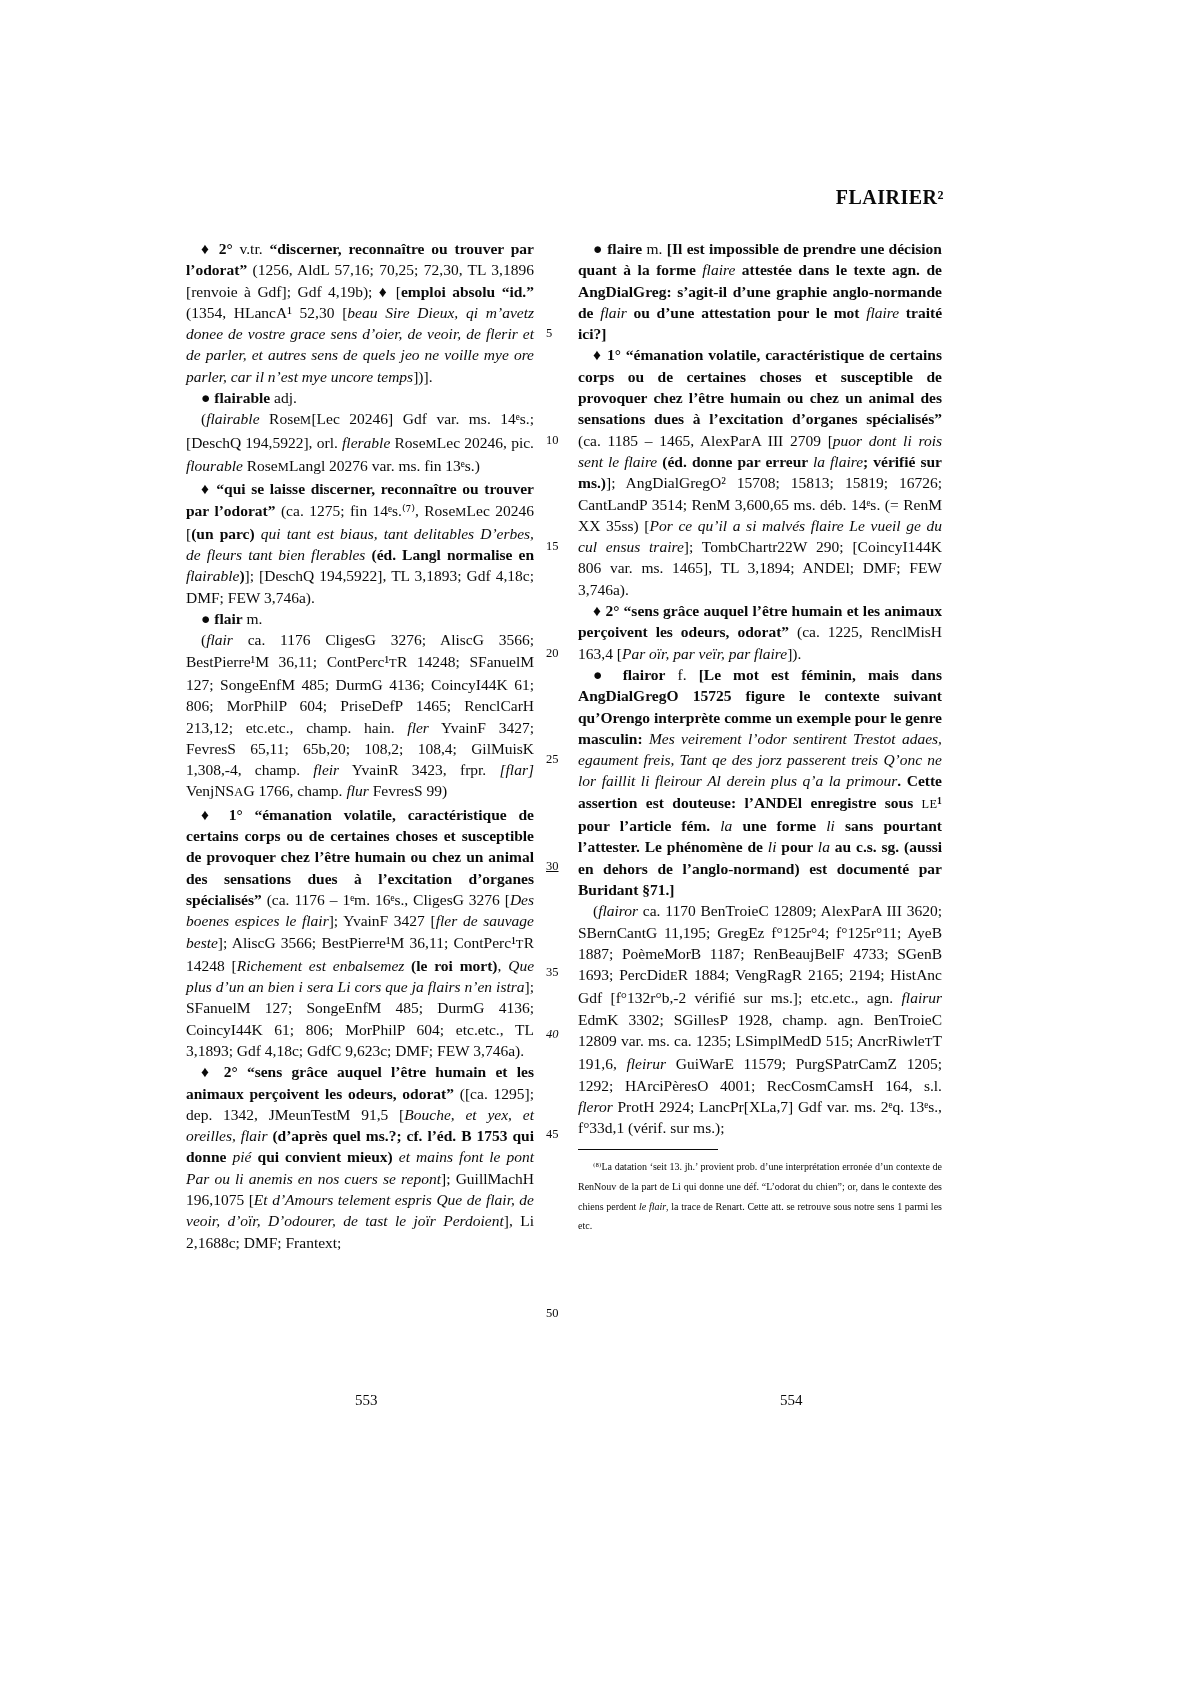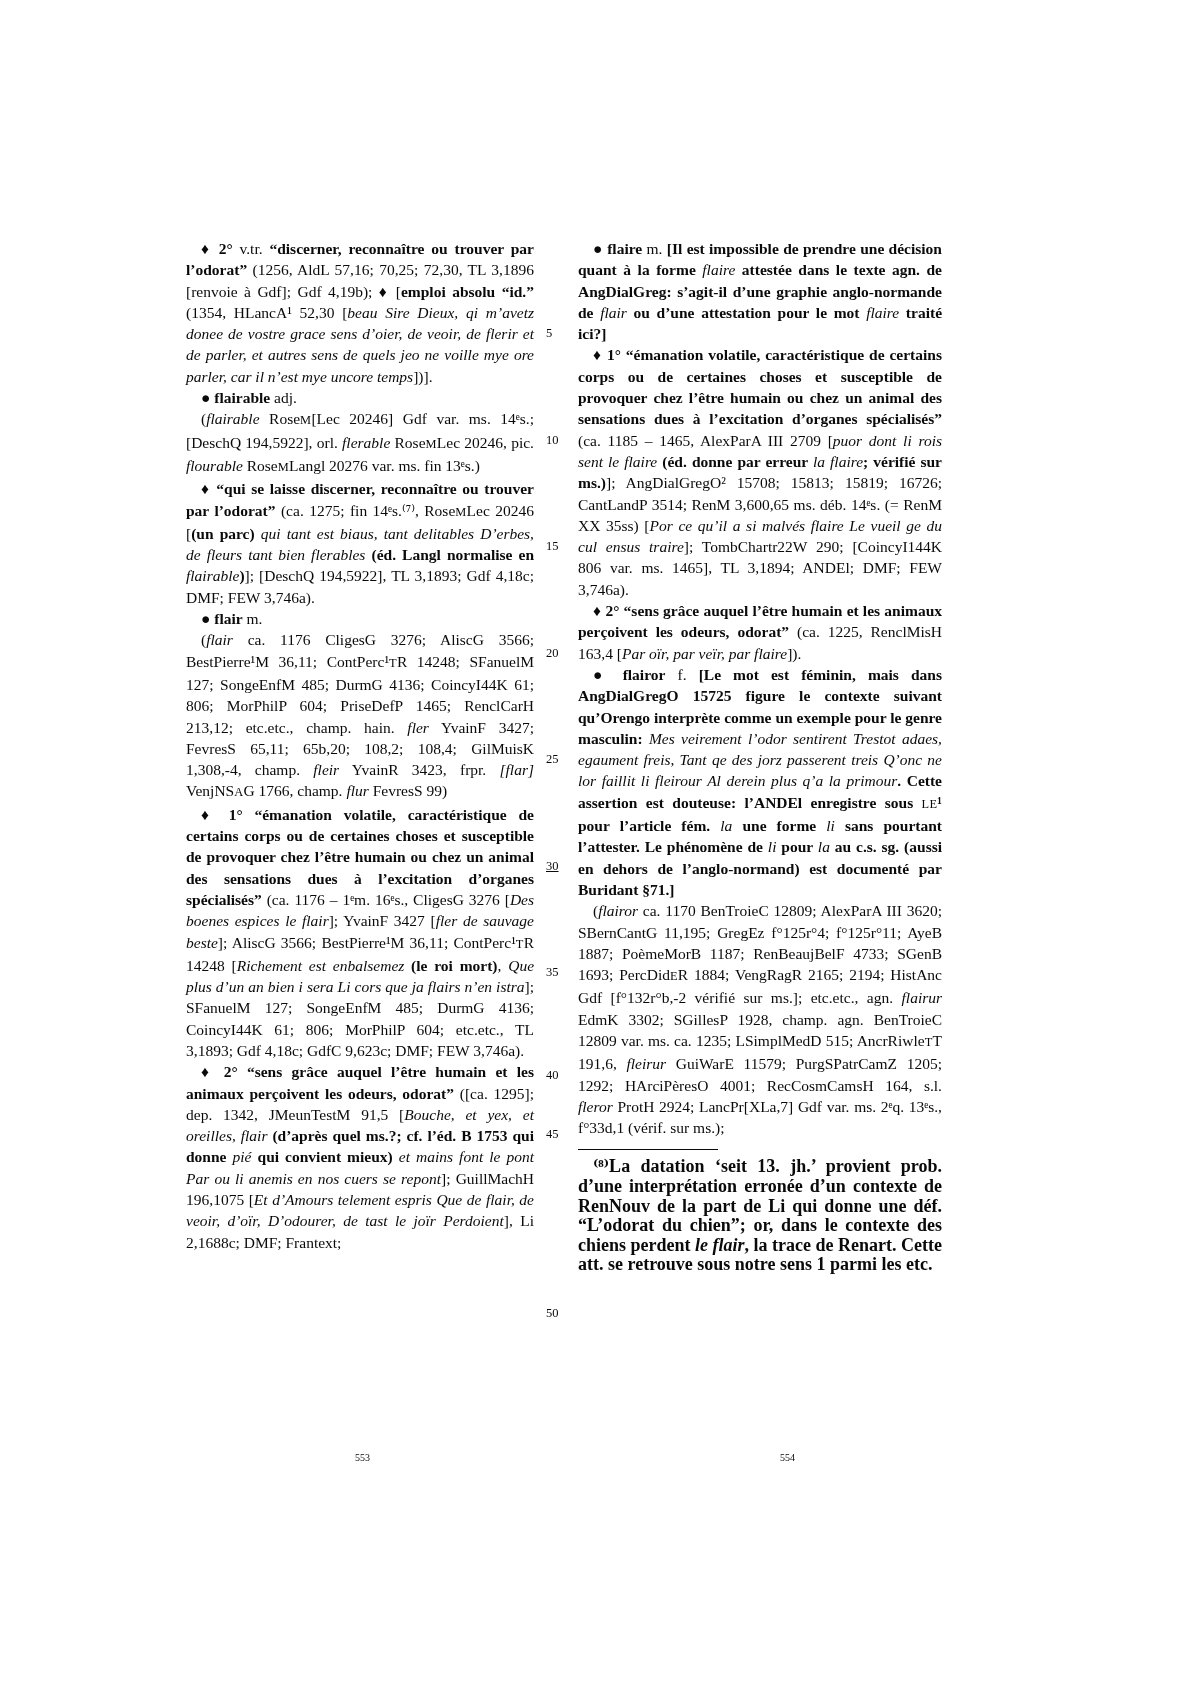--- a/index.html
+++ b/index.html
@@ -30,42 +30,43 @@
   .col.left{left:186px;width:348px;}
   .col.right{left:578px;width:364px;}
   .col p{margin:0;text-indent:15px;}
   .col p.noindent{text-indent:0;}
   .run-r{}
   .run-b{font-weight:bold;}
   .run-i{font-style:italic;}
   .run-sc{font-size:0.8em;letter-spacing:0.3px;}
   .footnote{margin-top:11px;}
   .fnrule{width:140px;border-top:1.5px solid #0a0a0a;margin-bottom:7px;}
-  .fntext{margin:0;font-size:18px;line-height:19.6px;text-align:justify;text-indent:26px;font-weight:bold;}
+  .fntext{margin:0;font-size:10px;line-height:19.6px;text-align:justify;text-indent:26px;}
   .gutter{position:absolute;left:546px;top:0;width:22px;font-size:12.5px;}
   .gutter span{position:absolute;left:0;}
-  .pagenum{position:absolute;top:1452px;font-size:10px;}
+  .pagenum{position:absolute;top:1392px;font-size:15px;}
   .pn-left{left:355px;}
   .pn-right{left:780px;}
 </style>
 </head>
 <body>
 
 <div class="page">
 
+  <div class="header">FLAIRIER²</div>
 
   <div class="gutter" id="gutter">
       <span style="top: 326px;">5</span>
       <span style="top: 433px;">10</span>
       <span style="top: 539px;">15</span>
       <span style="top: 646px;">20</span>
       <span style="top: 752px;">25</span>
       <span style="top: 859px; text-decoration: underline;">30</span>
       <span style="top: 965px;">35</span>
-      <span style="top: 1068px;">40</span>
+      <span style="top: 1027px; font-style: italic;">40</span>
       <span style="top: 1127px;">45</span>
       <span style="top: 1306px; text-align: right;">50</span>
     </div>
 
   <div class="col left">
     <div>
         <p><span class="run-r">♦  </span><span class="run-b">2°</span><span class="run-r"> v.tr. </span><span class="run-b">“discerner, reconnaître ou trouver par l’odorat”</span><span class="run-r"> (1256, AldL 57,16; 70,25; 72,30, TL 3,1896 [renvoie à Gdf]; Gdf 4,19b);  ♦  [</span><span class="run-b">emploi absolu “id.”</span><span class="run-r"> (1354, HLancA¹ 52,30 [</span><span class="run-i">beau Sire Dieux, qi m’avetz donee de vostre grace sens d’oier, de veoir, de flerir et de parler, et autres sens de quels jeo ne voille mye ore parler, car il n’est mye uncore temps</span><span class="run-r">])].</span></p>
         <p><span class="run-r">●  </span><span class="run-b">flairable</span><span class="run-r"> adj.</span></p>
         <p><span class="run-r">(</span><span class="run-i">flairable</span><span class="run-r"> Rose</span><span class="run-sc">M</span><span class="run-r">[Lec 20246] Gdf var. ms. 14ᵉs.; [DeschQ 194,5922], orl. </span><span class="run-i">flerable</span><span class="run-r"> Rose</span><span class="run-sc">M</span><span class="run-r">Lec 20246, pic. </span><span class="run-i">flourable</span><span class="run-r"> Rose</span><span class="run-sc">M</span><span class="run-r">Langl 20276 var. ms. fin 13ᵉs.)</span></p>
         <p><span class="run-r">♦  </span><span class="run-b">“qui se laisse discerner, reconnaître ou trouver par l’odorat”</span><span class="run-r"> (ca. 1275; fin 14ᵉs.⁽⁷⁾, Rose</span><span class="run-sc">M</span><span class="run-r">Lec 20246 [</span><span class="run-b">(un parc)</span><span class="run-r"> </span><span class="run-i">qui tant est biaus, tant delitables D’erbes, de fleurs tant bien flerables</span><span class="run-r"> </span><span class="run-b">(éd. Langl normalise en </span><span class="run-i">flairable</span><span class="run-b">)</span><span class="run-r">]; [DeschQ 194,5922], TL 3,1893; Gdf 4,18c; DMF; FEW 3,746a).</span></p>

